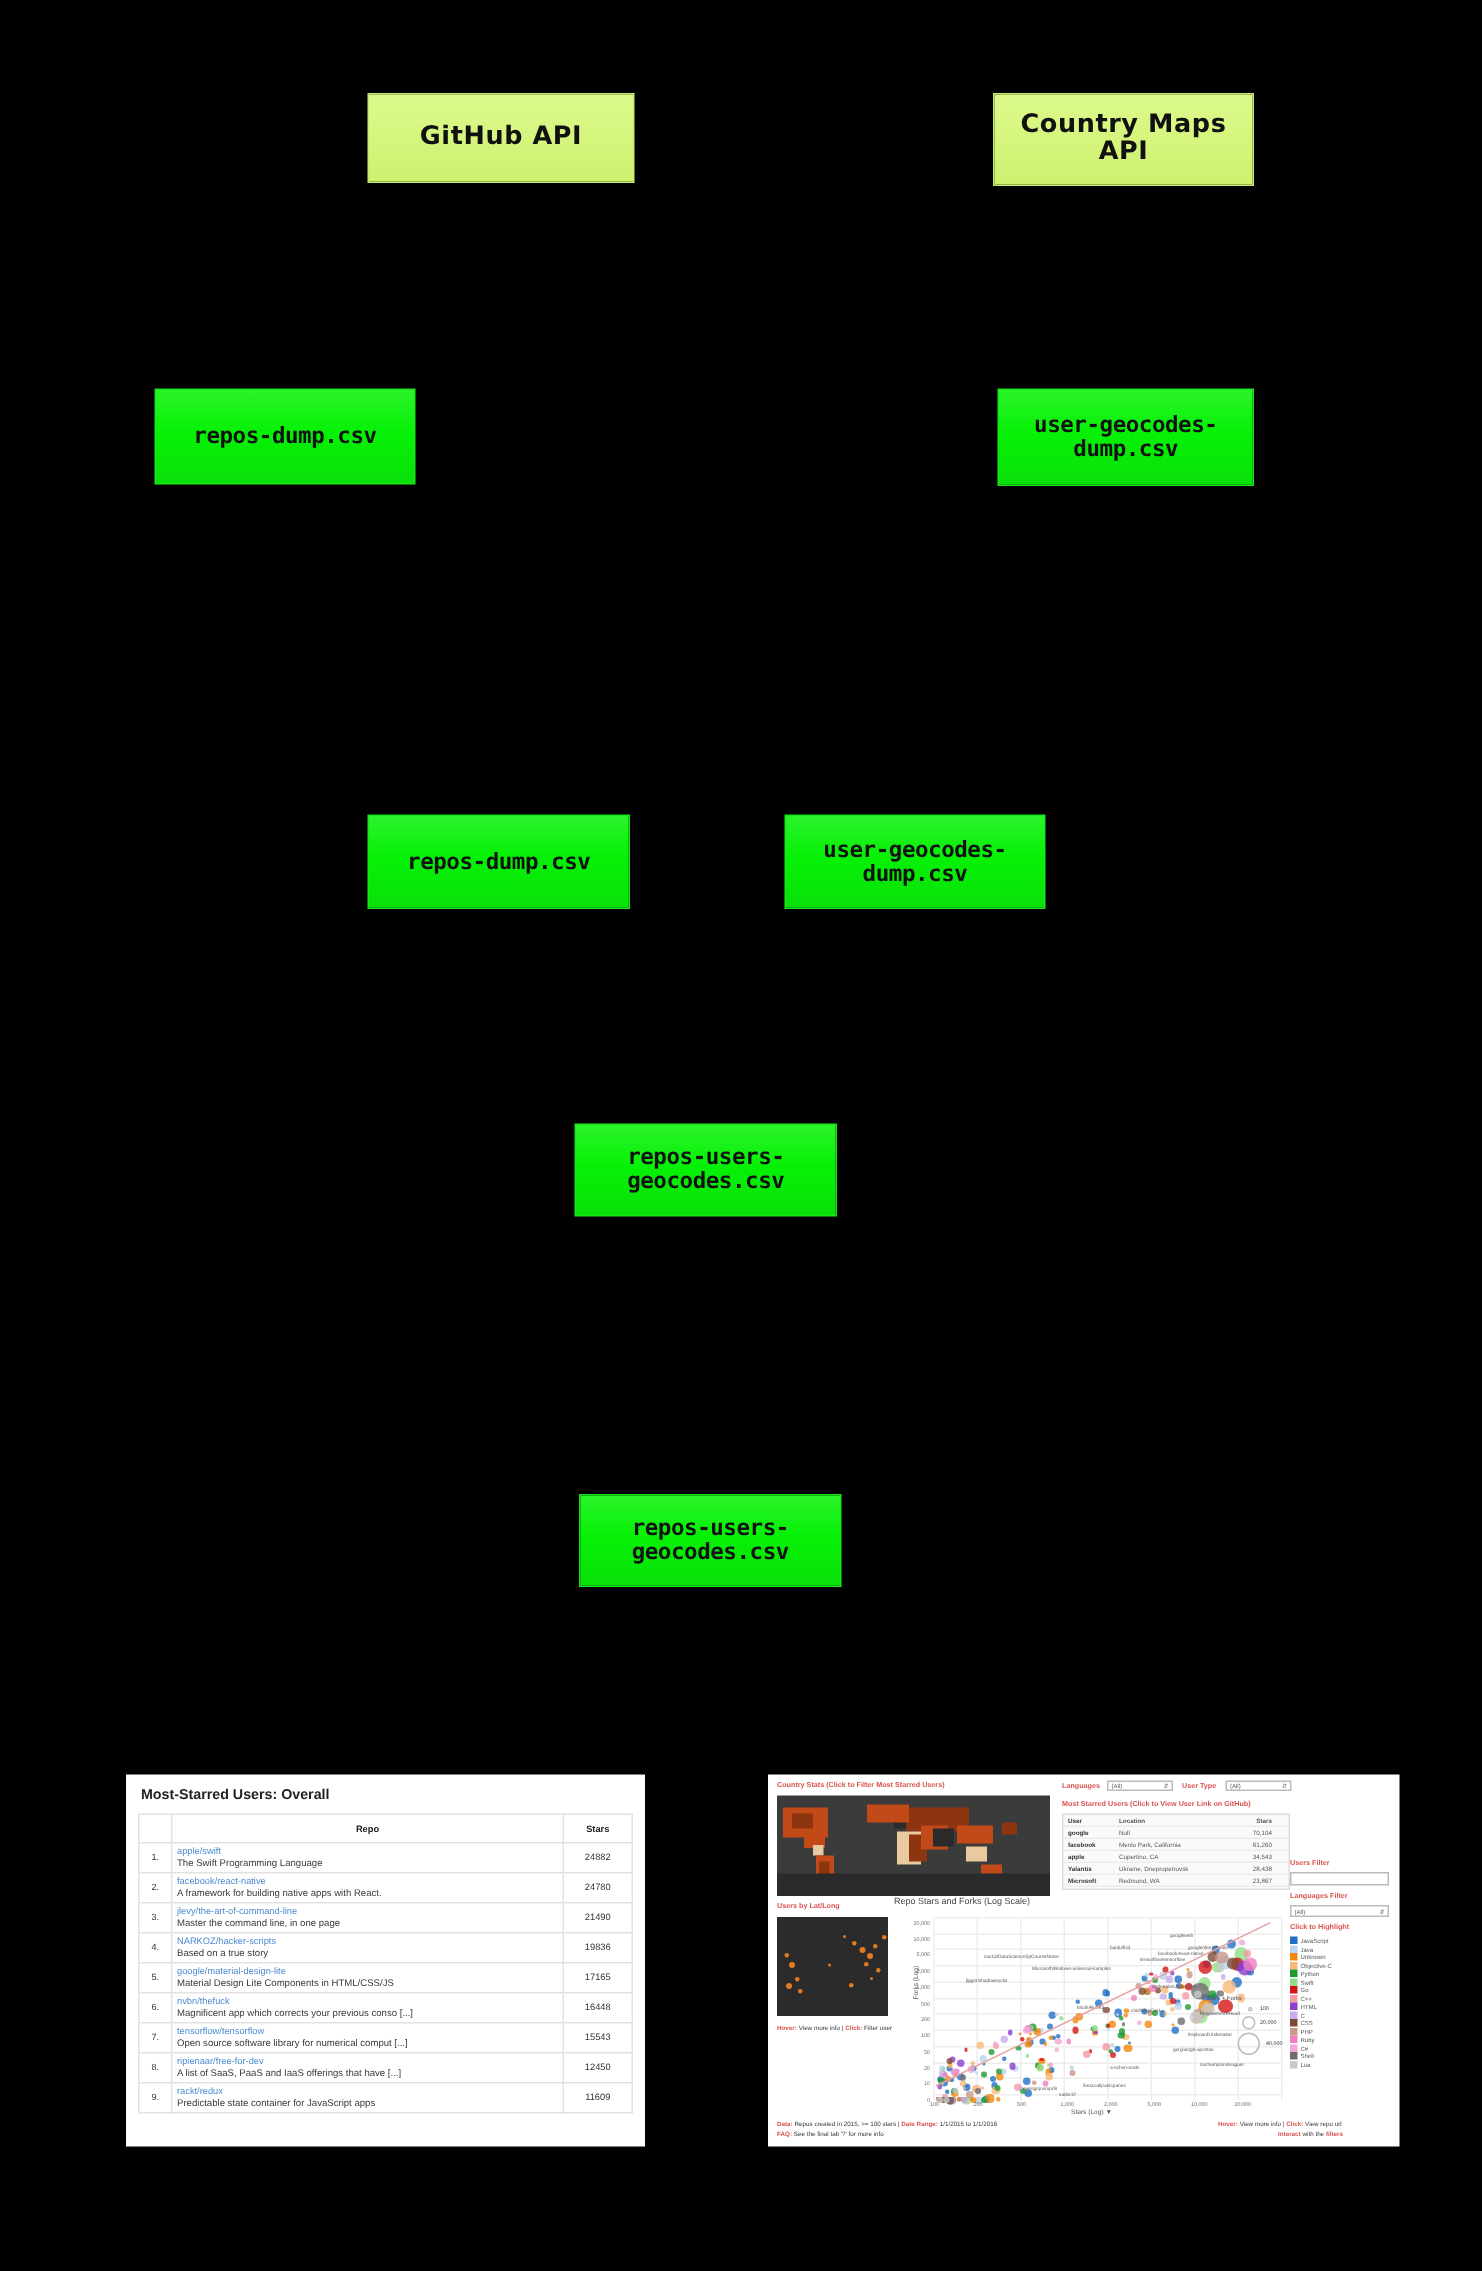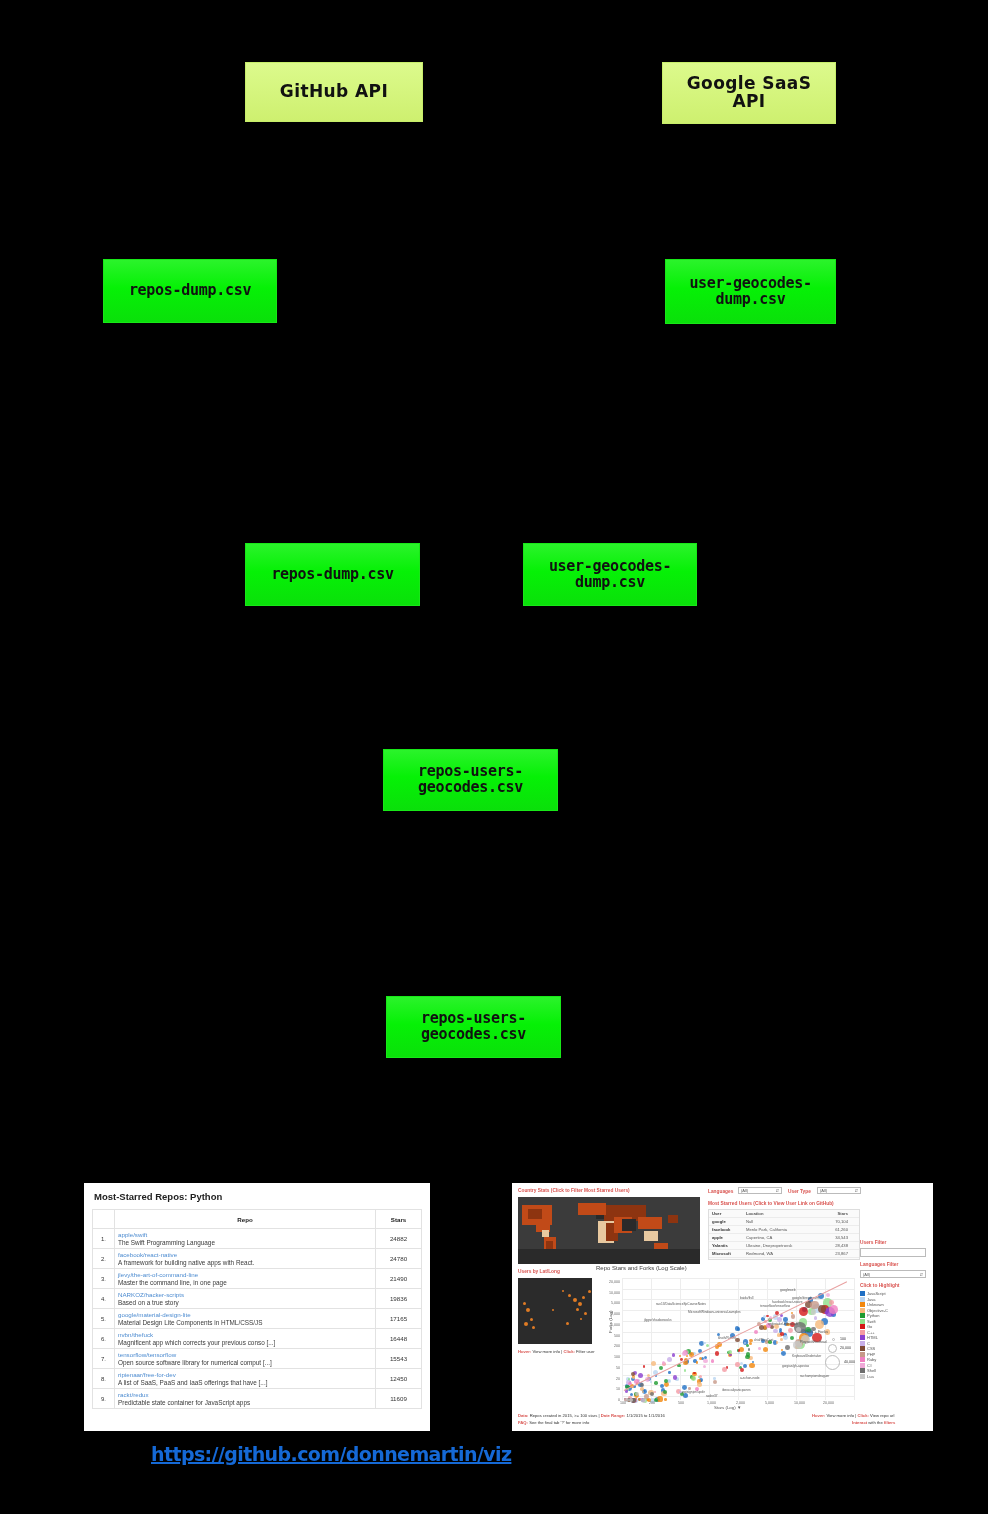--- a/index.html
+++ b/index.html
@@ -145,41 +145,41 @@
   .legend .li { display:flex; align-items:center; font-size:4px; color:#555; margin-bottom:.5px; }
   .legend .sw { width:5px; height:5px; margin-right:2px; display:inline-block; }
 </style>
 </head>
 <body>
 
 <div id="stage">
 
   <div class="node api" style="left:245px; top:62px; width:178px; height:60px;">GitHub API</div>
 
-  <div class="node api" style="left:662px; top:62px; width:174px; height:62px;">Google SaaS API</div>
+  <div class="node api" style="left:662px; top:62px; width:174px; height:62px;">Country Maps API</div>
 
   <div class="node csv" style="left:103px; top:259px; width:174px; height:64px; white-space:pre-line;">repos-dump.csv</div>
 
 
   <div class="node csv" style="left:665px; top:259px; width:171px; height:65px; white-space:pre-line;">user-geocodes-
 dump.csv</div>
 
   <div class="node csv" style="left:245px; top:543px; width:175px; height:63px; white-space:pre-line;">repos-dump.csv</div>
 
   <div class="node csv" style="left:523px; top:543px; width:174px; height:63px; white-space:pre-line;">user-geocodes-
 dump.csv</div>
 
   <div class="node csv" style="left:383px; top:749px; width:175px; height:62px; white-space:pre-line;">repos-users-
 geocodes.csv</div>
 
   <div class="node csv" style="left:386px; top:996px; width:175px; height:62px; white-space:pre-line;">repos-users-
 geocodes.csv</div>
 
   <div class="shot" id="repo-table-shot">
-    <div class="tbl-title">Most-Starred Repos: Python</div>
+    <div class="tbl-title">Most-Starred Users: Overall</div>
     <table>
       <thead>
         <tr>
           <th class="c-rank"></th>
           <th>Repo</th>
           <th class="c-stars">Stars</th>
         </tr>
       </thead>
       <tbody id="repo-rows">
           <tr>
@@ -818,15 +818,14 @@
       <div class="axis-lbl" style="left: 108px; top: 218px;">100</div>
       <div class="axis-lbl" style="left: 137px; top: 218px;">200</div>
       <div class="axis-lbl" style="left: 166px; top: 218px;">500</div>
       <div class="axis-lbl" style="left: 195px; top: 218px;">1,000</div>
       <div class="axis-lbl" style="left: 224px; top: 218px;">2,000</div>
       <div class="axis-lbl" style="left: 253px; top: 218px;">5,000</div>
       <div class="axis-lbl" style="left: 282px; top: 218px;">10,000</div>
       <div class="axis-lbl" style="left: 311px; top: 218px;">20,000</div>
     </div>
 
-  <a class="link" href="#" style="left:151px; top:1443px;">https://github.com/donnemartin/viz</a>
 
 </div>
 
 </body></html>

